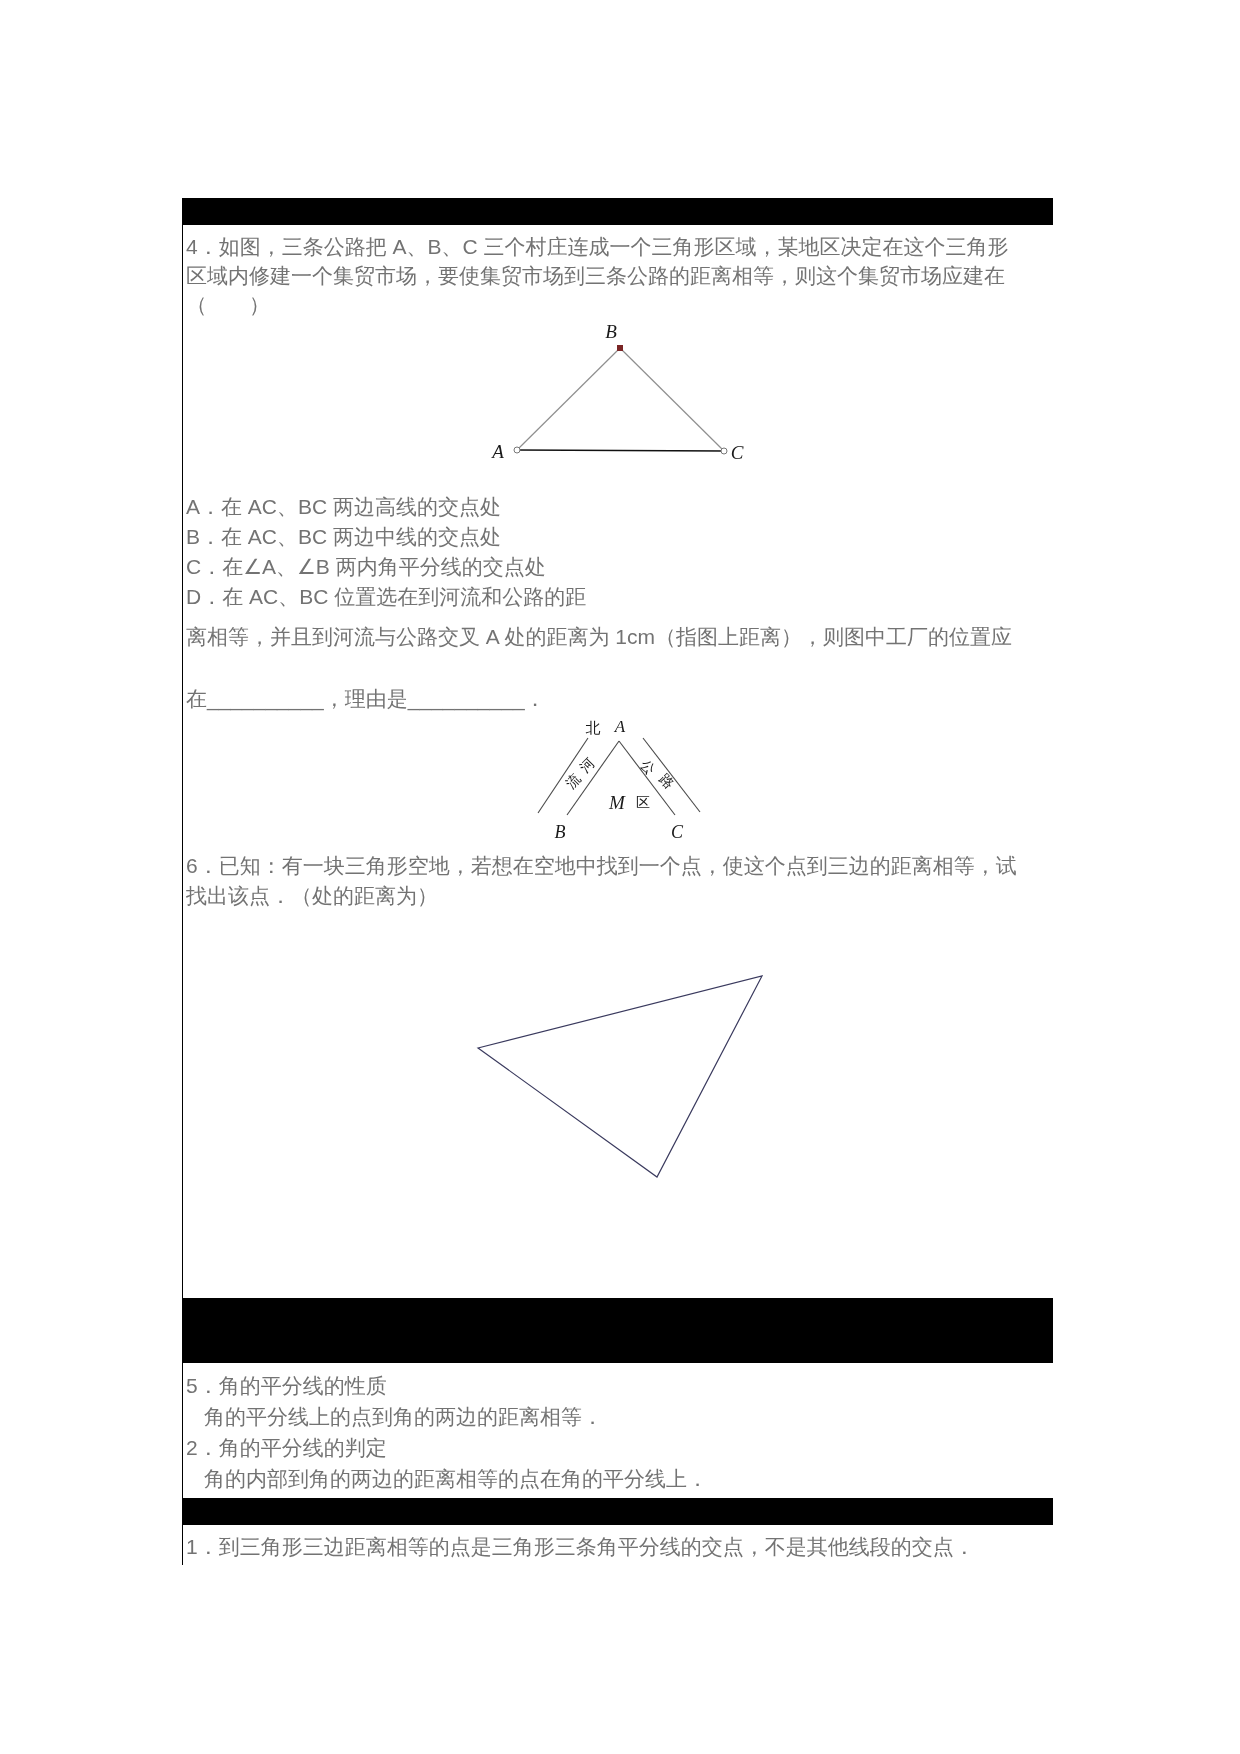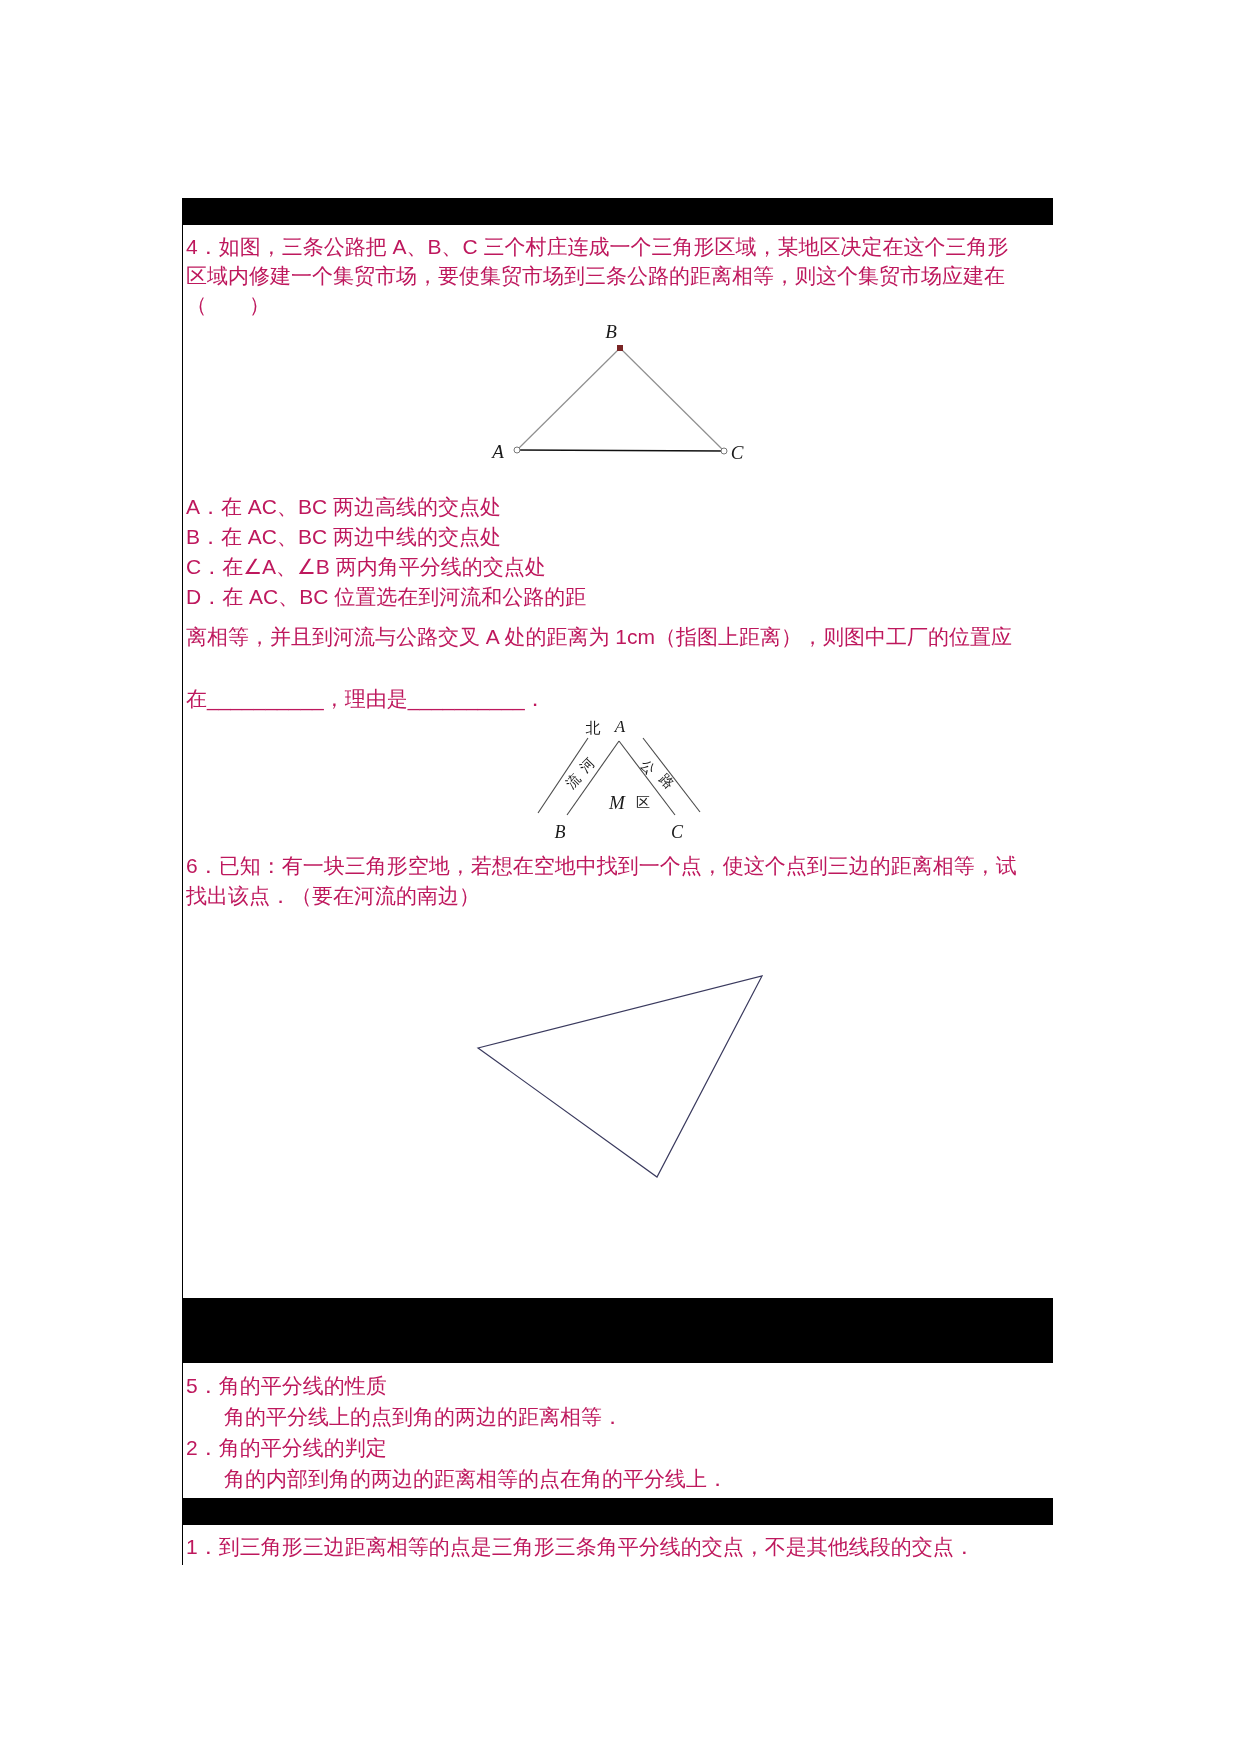--- a/index.html
+++ b/index.html
@@ -1,38 +1,38 @@
 <!DOCTYPE html>
 <html><head>
 <meta charset="utf-8">
 <style>
   html,body{margin:0;padding:0;background:#ffffff;}
   .page{
     position:relative;
     width:1104px;height:1754px;
     background:#ffffff;
     font-family:"Liberation Sans","DejaVu Sans",sans-serif;
-    color:#be185d;
+    color:#737373;
     overflow:hidden;
   }
   .left-border{
     position:absolute;left:182px;top:198px;width:1px;height:1367px;
     background:#000;
   }
   .black-bar{
     position:absolute;left:182px;width:871px;background:#000;
   }
   .bar-top{top:198px;height:27px;}
   .bar-mid{top:1298px;height:65px;}
   .bar-bot{top:1498px;height:27px;}
   .tl{
     position:absolute;left:186px;width:865px;height:30px;
     font-size:21px;line-height:29px;white-space:nowrap;overflow:hidden;
   }
-  .tl.indent{left:204px;width:847px;margin-left:20px;}
+  .tl.indent{left:204px;width:847px;}
   .diagram{position:absolute;}
   .dlabel-serif{
     font-family:"Liberation Serif","DejaVu Serif",serif;
     font-style:italic;
   }
   svg text{fill:#1a1a1a;}
 </style>
 </head>
 <body>
 
@@ -79,21 +79,21 @@
     <text x="45" y="76" font-size="14" text-anchor="middle" transform="rotate(-46 45 71)">流</text>
     <text x="120" y="62" font-size="14" text-anchor="middle" transform="rotate(46 120 57)">公</text>
     <text x="139" y="76" font-size="14" text-anchor="middle" transform="rotate(46 139 71)">路</text>
     <text x="89" y="99" font-size="19" text-anchor="middle" class="dlabel-serif">M</text>
     <text x="115" y="97" font-size="14" text-anchor="middle">区</text>
     <text x="32" y="128" font-size="18" text-anchor="middle" class="dlabel-serif">B</text>
     <text x="149" y="128" font-size="18" text-anchor="middle" class="dlabel-serif">C</text>
   </svg>
 
   <div class="tl" style="top:851px">6．已知：有一块三角形空地，若想在空地中找到一个点，使这个点到三边的距离相等，试</div>
-  <div class="tl" style="top:881px">找出该点．（要在河流的南边）</div>
+  <div class="tl" style="top:881px">找出该点．（处的距离为）</div>
 
   <svg class="diagram" style="left:470px;top:968px" width="305" height="215" viewBox="0 0 305 215">
     <polygon points="8,80 292,8 187,209" fill="none" stroke="#3a3a5e" stroke-width="1.2"></polygon>
   </svg>
 
   <div class="tl" style="top:1371px">5．角的平分线的性质</div>
   <div class="tl indent" style="top:1402px">角的平分线上的点到角的两边的距离相等．</div>
   <div class="tl" style="top:1433px">2．角的平分线的判定</div>
   <div class="tl indent" style="top:1464px">角的内部到角的两边的距离相等的点在角的平分线上．</div>
 

